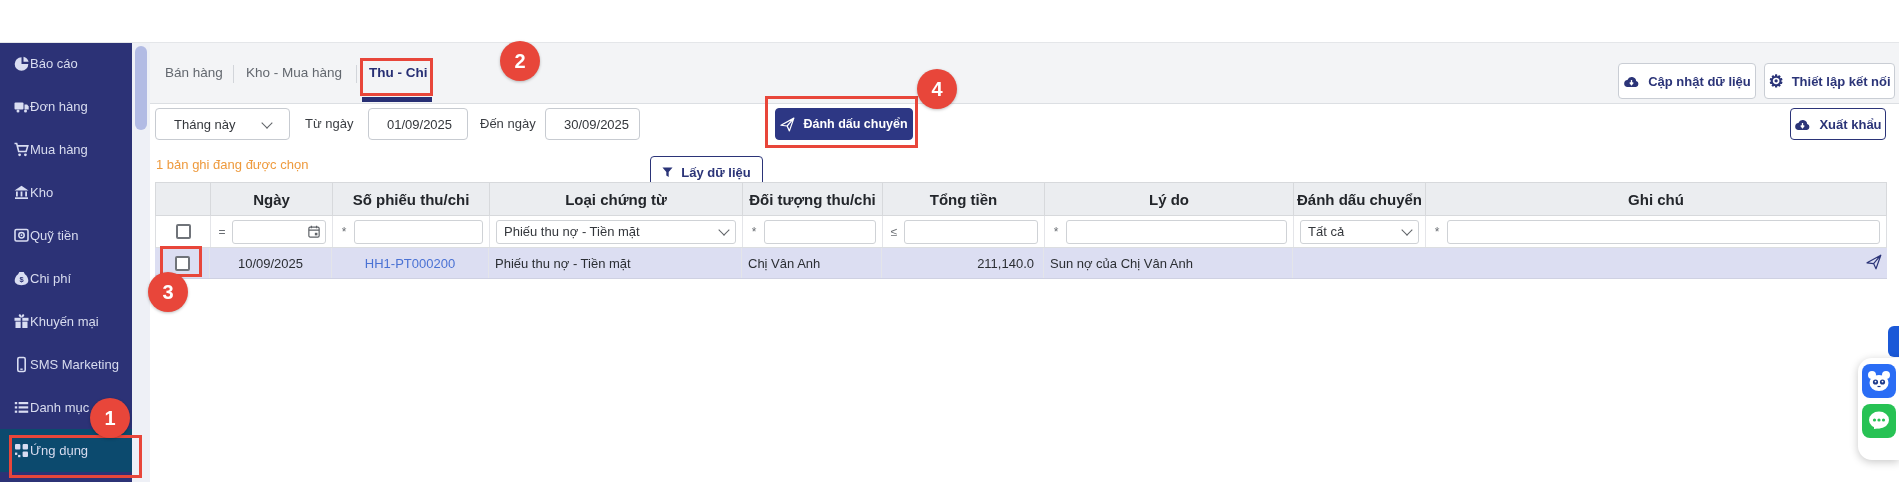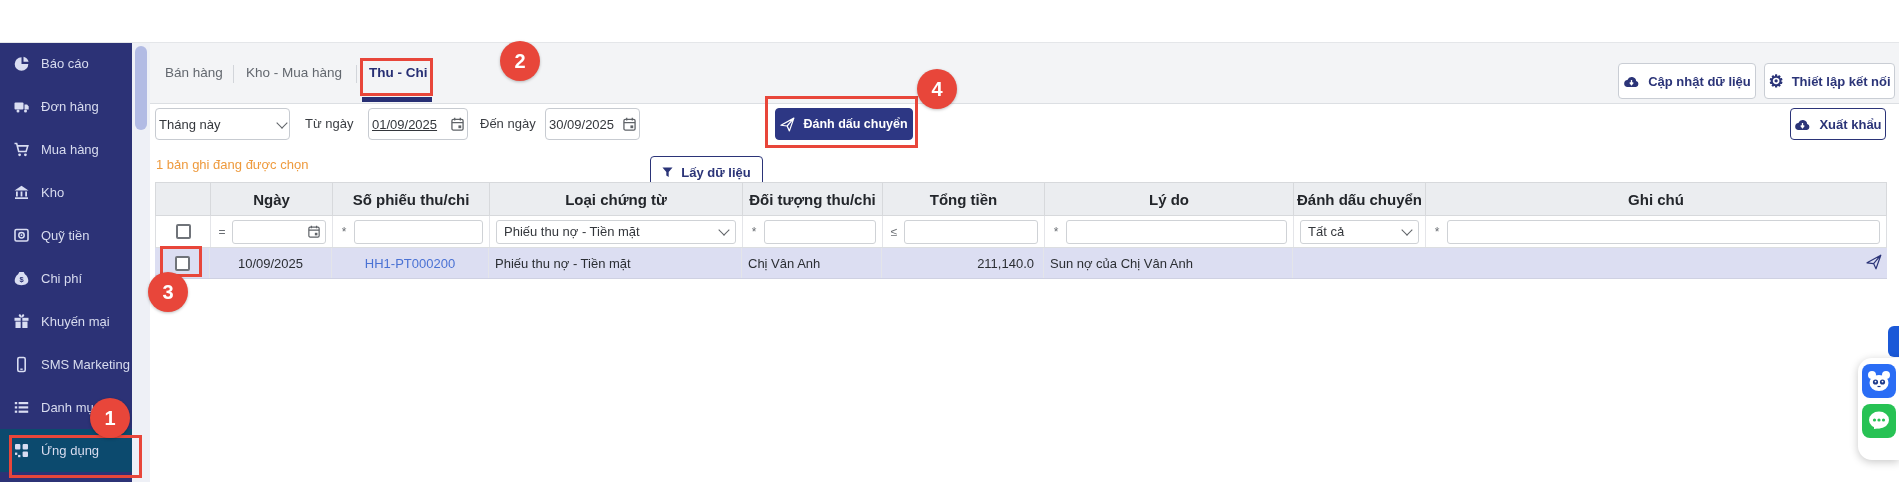--- a/index.html
+++ b/index.html
@@ -19,43 +19,43 @@
   .avatar{left:1513px;top:8px;width:26px;height:26px;border-radius:50%;background:#b9bdc4;overflow:hidden;}
   .user-name{left:1549px;top:0;height:42px;line-height:42px;font-size:13px;font-weight:bold;color:#1d2025;display:flex;align-items:center;gap:8px;}
   .tb-divider{top:0;width:1px;height:42px;background:#e8e9ec;}
   .tb-icon{top:0;height:42px;display:flex;align-items:center;justify-content:center;}
   .msgr-circle{width:24px;height:24px;border-radius:50%;background:#2a3377;display:flex;align-items:center;justify-content:center;}
   .help-circle{width:22px;height:22px;border-radius:50%;background:#2a3377;color:#fff;font-size:14px;font-weight:bold;
        display:flex;align-items:center;justify-content:center;}
   .bell-dot{position:absolute;right:-2px;top:8px;width:9px;height:9px;border-radius:50%;background:#f29422;}
   
   .sidebar{left:0;top:42px;width:132px;height:440px;background:#2c3276;z-index:2;}
-  .side-item{display:flex;align-items:center;gap:11px;height:43px;padding-left:13px;box-sizing:border-box;cursor:pointer;}
+  .side-item{display:flex;align-items:center;height:43px;padding-left:13px;box-sizing:border-box;cursor:pointer;}
   .side-item .lbl{color:#d8dcef;font-size:13px;white-space:nowrap;}
   .side-item.active{background:#0c4a6e;}
   .scroll-track{left:132px;top:42px;width:18px;height:440px;background:#eef0f6;}
   .scroll-thumb{left:135px;top:46px;width:12px;height:84px;border-radius:6px;background:#b2bbe4;}
   
   .tabstrip{left:150px;top:42px;width:1749px;height:62px;background:#f3f4f6;border-bottom:1px solid #dcdfe3;box-sizing:border-box;}
   .tab{top:56px;height:34px;line-height:34px;font-size:13.5px;color:#63686f;cursor:pointer;z-index:2;}
   .tab.active{color:#272f74;font-weight:bold;}
   .tab-divider{top:65px;width:1px;height:18px;background:#d2d5da;}
   .tab-underline{left:362px;top:97px;width:70px;height:5px;background:#272f74;z-index:2;}
   .btn{display:flex;align-items:center;justify-content:center;gap:8px;box-sizing:border-box;border-radius:4px;cursor:pointer;
        font-size:13px;font-weight:bold;color:#2b3478;background:#fff;border:1px solid #c9cdd4;}
   .btn-outline-navy{border:1px solid #2b3478;}
   .btn-navy{background:#2d3784;color:#fff;border:1px solid #2d3784;}
   .update-btn{left:1618px;top:63px;width:138px;height:36px;}
   .setup-btn{left:1764px;top:63px;width:131px;height:36px;}
   
   .fld{border:1px solid #c7cbd1;border-radius:4px;background:#fff;box-sizing:border-box;display:flex;align-items:center;
-       justify-content:space-between;padding:0 3px;font-size:13px;color:#34373c;}
+       justify-content:space-between;padding:0 18px;font-size:13px;color:#34373c;}
   .month-select{left:155px;top:108px;width:135px;height:32px;cursor:pointer;}
   .lbl-from{left:305px;top:108px;height:32px;line-height:32px;font-size:13px;color:#3a3d42;}
-  .date-from{left:368px;top:108px;width:100px;height:32px;text-decoration:underline;}
+  .date-from{left:368px;top:108px;width:100px;height:32px;}
   .lbl-to{left:480px;top:108px;height:32px;line-height:32px;font-size:13px;color:#3a3d42;}
   .date-to{left:545px;top:108px;width:95px;height:32px;}
   .fetch-btn{left:650px;top:108px;width:113px;height:32px;margin-top:48px;}
   .mark-btn{left:775px;top:108px;width:138px;height:32px;font-size:12.5px;}
   .export-btn{left:1790px;top:108px;width:96px;height:32px;}
   .selection-note{left:156px;top:157px;font-size:13px;color:#ee9a3d;}
   
   .thead{left:155px;top:182px;width:1732px;height:34px;background:#ebedf0;border:1px solid #d7d9dc;box-sizing:border-box;display:flex;}
   .tfilter{left:155px;top:216px;width:1732px;height:32px;background:#fff;border:1px solid #dcdee1;border-top:none;box-sizing:border-box;display:flex;}
   .trow{left:155px;top:248px;width:1732px;height:31px;background:#dcdef2;border-bottom:1px solid #cfd1e2;box-sizing:border-box;display:flex;}

